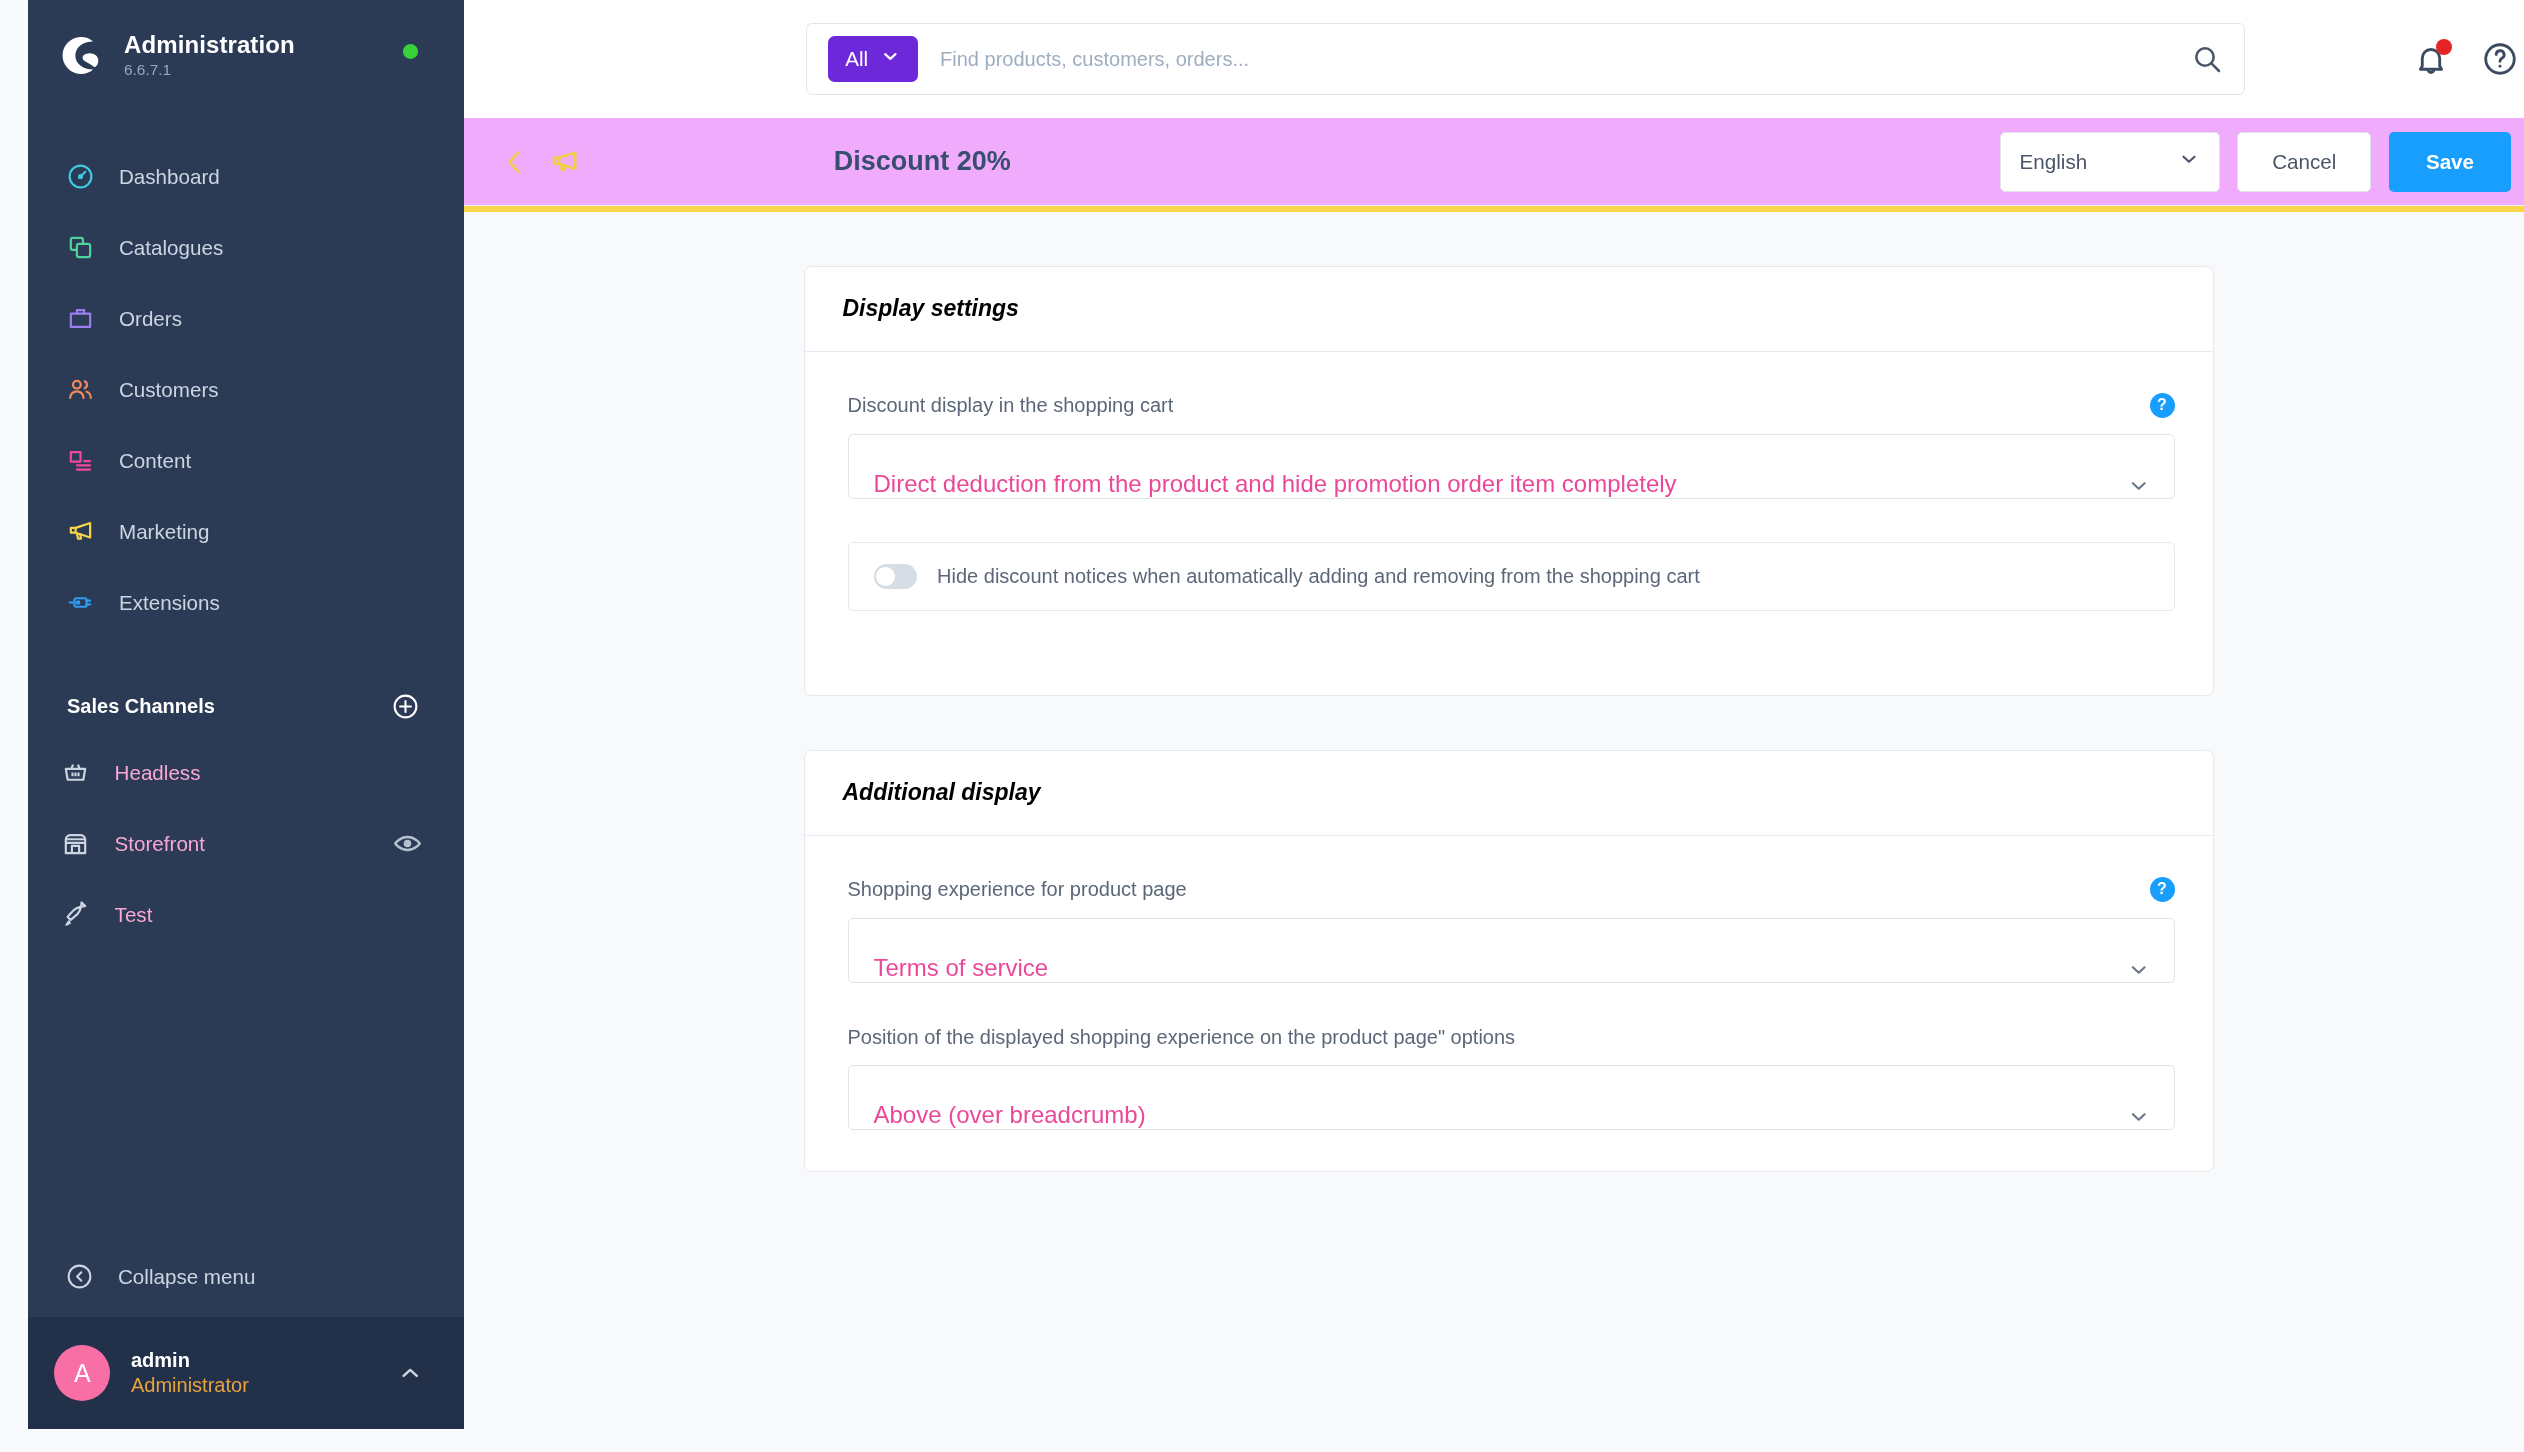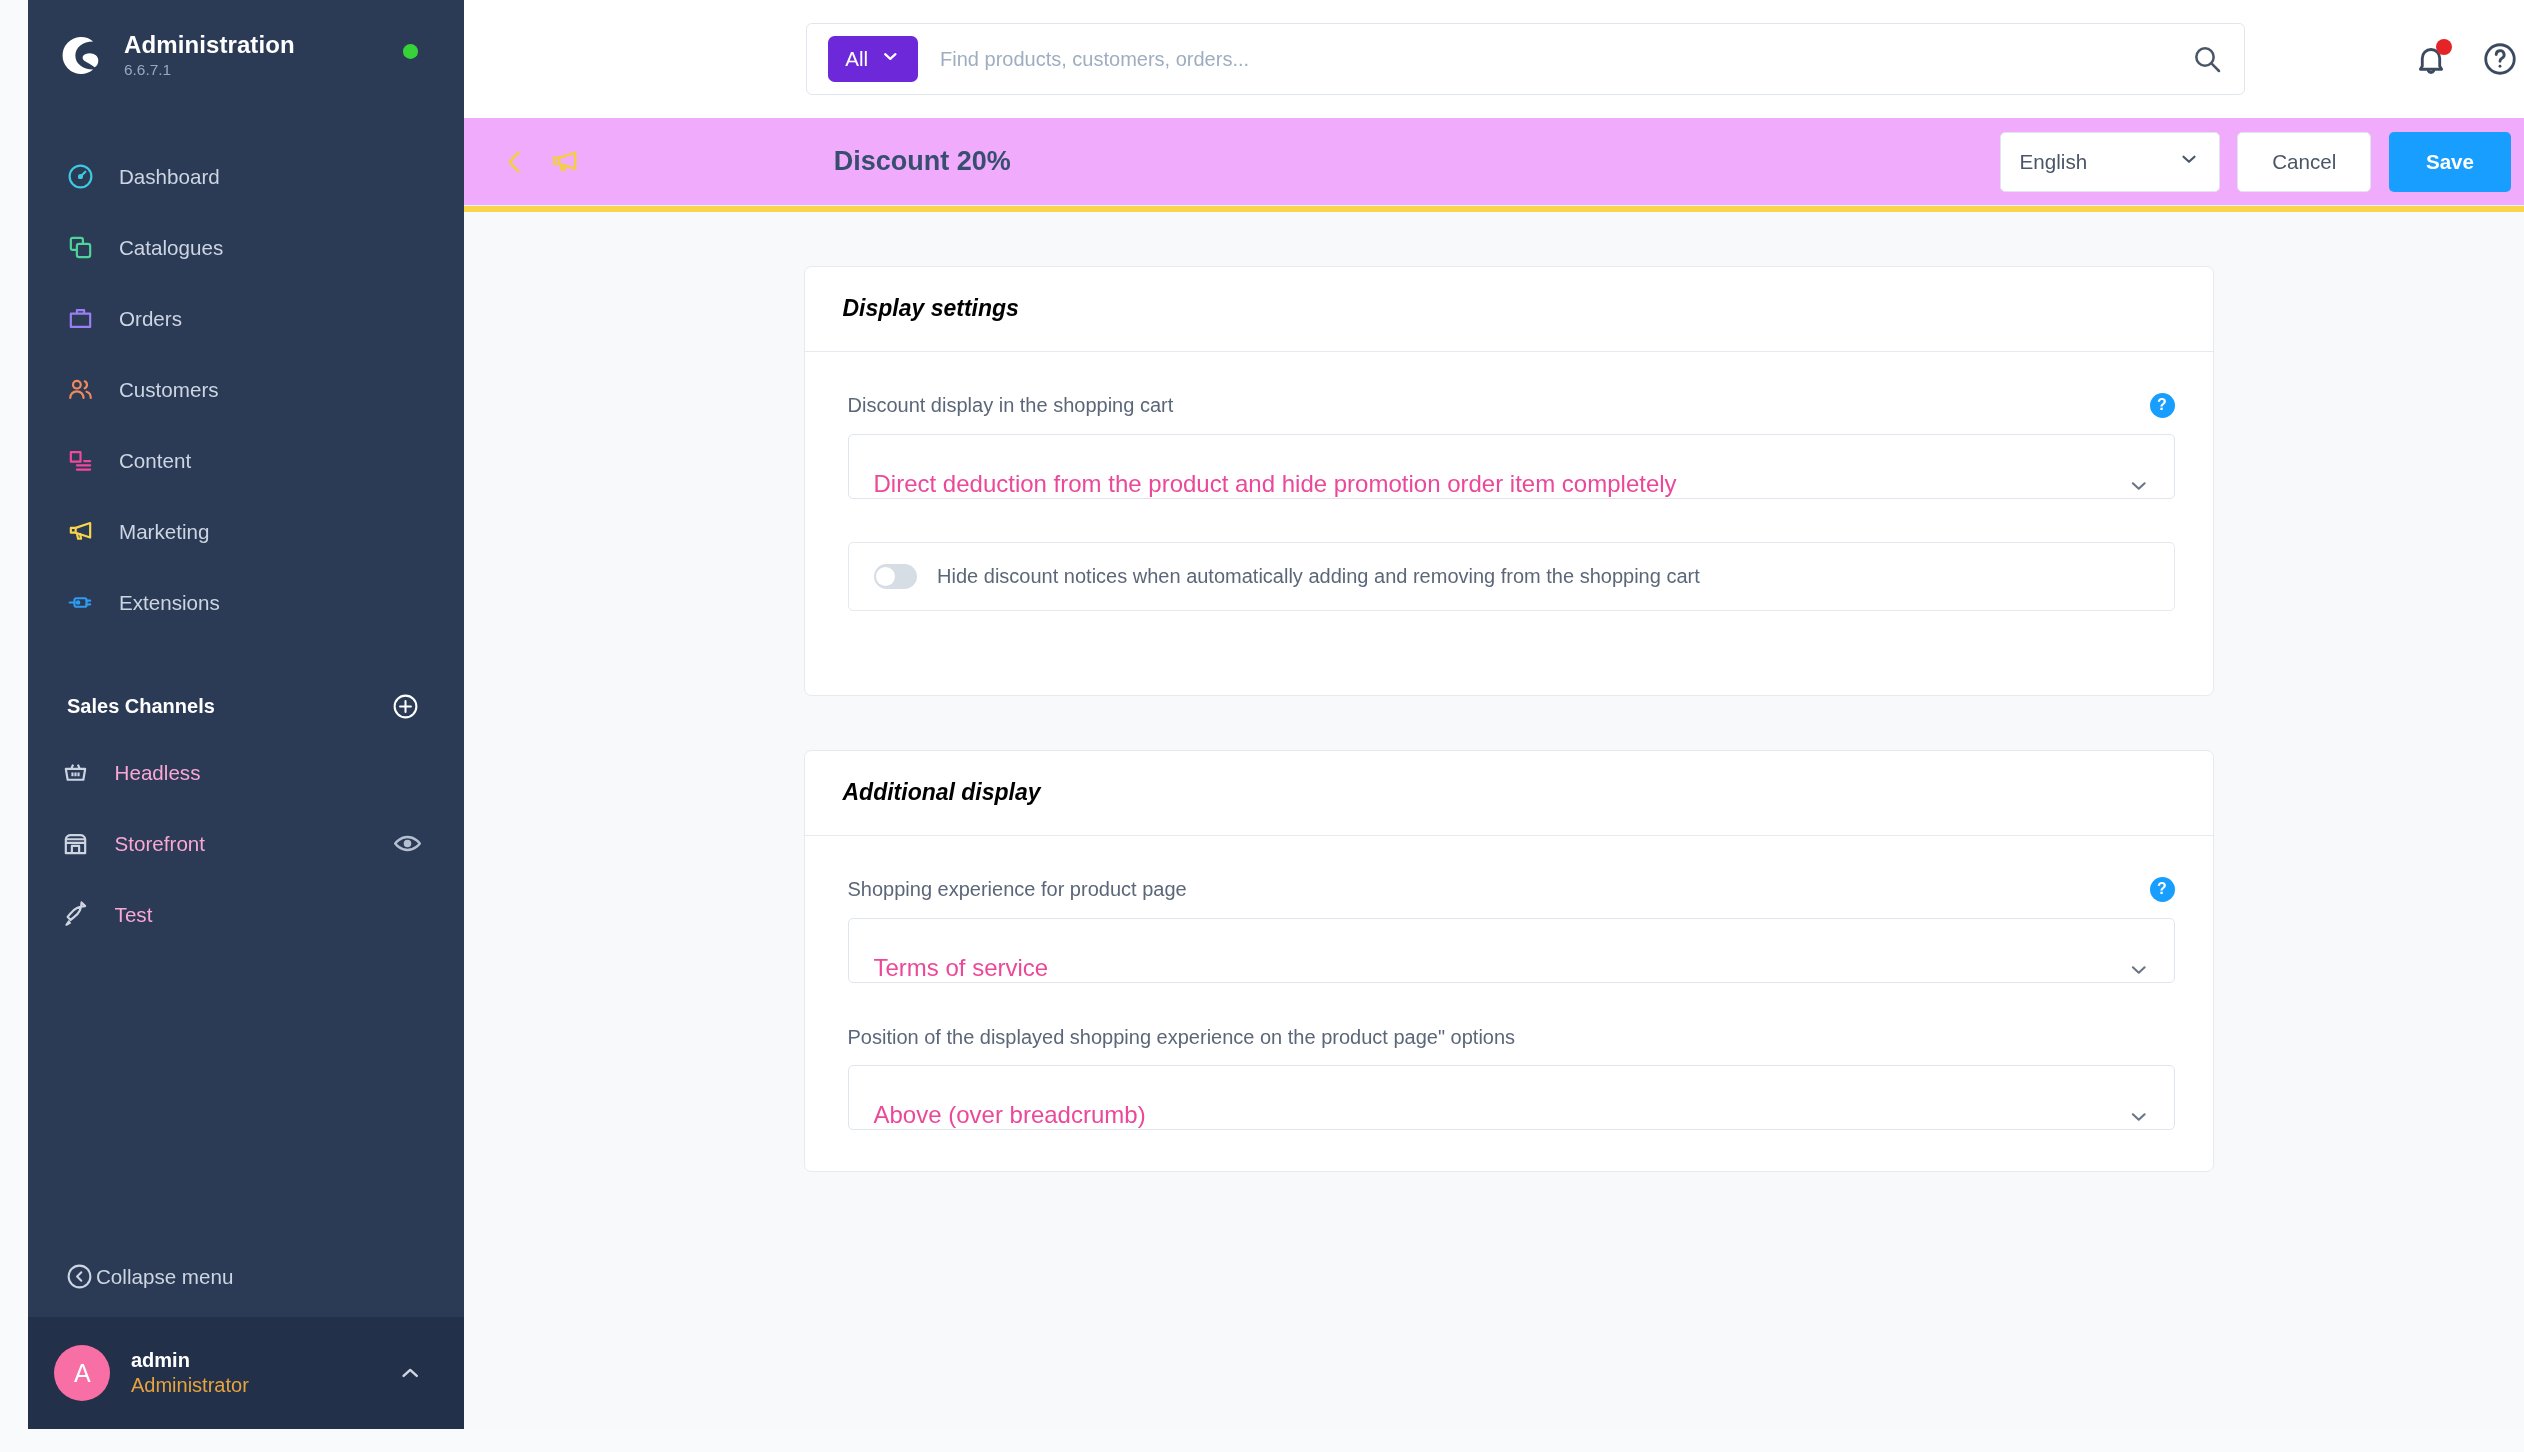--- a/index.html
+++ b/index.html
@@ -52,21 +52,21 @@
     display: flex; align-items: center;
     height: 71px; padding-left: 29px; padding-right: 41px; gap: 20.6px;
     cursor: pointer;
   }
   .sb-ch-ico { width: 37px; height: 37px; flex: 0 0 37px; display: flex; align-items: center; justify-content: center; }
   .sb-ch-label { color: #f9a8d4; font-size: 20.6px; flex: 1; }
   .sb-eye { width: 31px; height: 31px; cursor: pointer; }
 
   .sb-spacer { flex: 1 1 auto; }
   .sb-collapse {
-    display: flex; align-items: center; 
+    display: flex; align-items: center; gap: 22px;
     padding-left: 34px; height: 81px; cursor: pointer;
   }
   .sb-collapse-label { color: #cdd5e2; font-size: 20.6px; }
 
   .sb-user {
     background: #22304a;
     display: flex; align-items: center;
     padding: 0 41px 0 26.4px; height: 112px; gap: 20.6px;
     cursor: pointer;
   }

